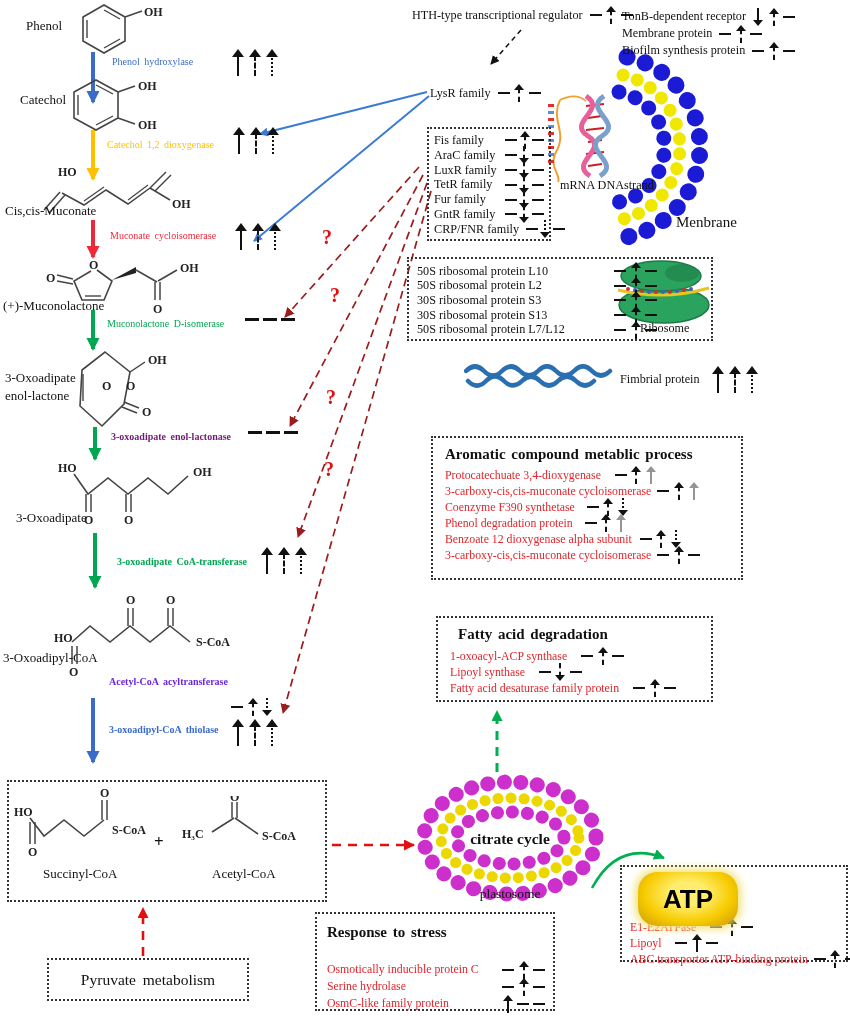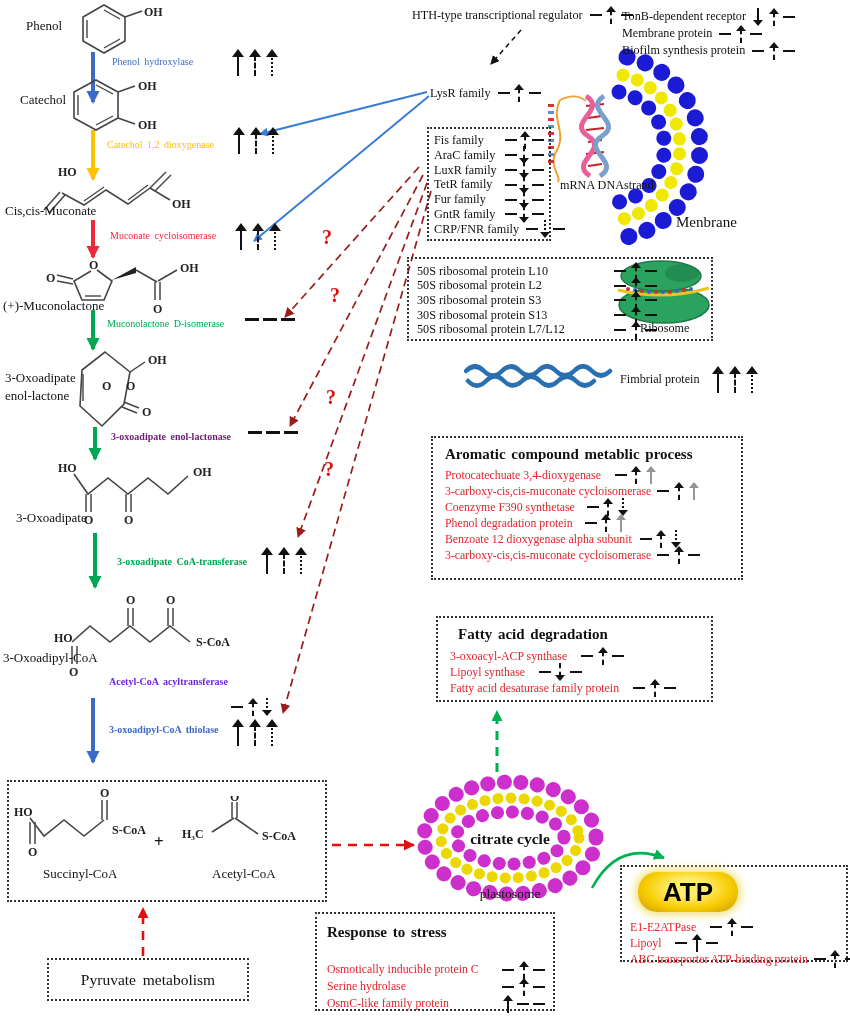--- a/index.html
+++ b/index.html
@@ -31,21 +31,21 @@
   .tok-arrow.gray{color:#959595}
   .arrows.lg .tok-arrow{width:13px;height:27px}
   .arrows.lg .tok-arrow .hd{margin-left:-6px;border-left-width:6px;border-right-width:6px;border-bottom-width:8px}
   .arrows.lg .tok-arrow .sh{top:6px;border-left-width:2.5px}
   .arrows.lg .tok-dash{width:14px;height:2.5px}
   .qmark{position:absolute;color:#e01010;font-weight:bold;font-size:20px;font-family:"Liberation Serif",serif}
   .boxtitle{font-weight:bold;font-size:15px;word-spacing:2px;white-space:nowrap}
   .center{text-align:center}
   svg{display:block}
   .struct text{font-family:"Liberation Serif",serif;font-size:12px;fill:#222;font-weight:bold}
-  .atp-pill{position:absolute;width:100px;height:40px;border-radius:19px;
+  .atp-pill{position:absolute;width:100px;height:54px;border-radius:19px;
      background:radial-gradient(ellipse at 50% 40%, #ffee6e 25%, #f7cb00 62%, #c9970a 100%);
      box-shadow:0 0 8px 3px #f2e27a;display:flex;align-items:center;justify-content:center;
      font-family:"Liberation Sans",sans-serif;font-weight:bold;font-size:26px;color:#000}
 </style>
 </head>
 <body>
 
 <div id="canvas">
 
   <svg class="abs" style="left:0;top:0;pointer-events:none" width="850" height="1016" viewBox="0 0 850 1016">
@@ -702,21 +702,21 @@
             <span class="sh"></span>
           </span>
           <span class="tok-dash"></span>
         </span>
     </div>
   </div>
 
   <div class="dotbox" style="left:436px;top:616px;width:277px;height:86px;padding:8px 10px 4px 12px">
     <div class="boxtitle" style="margin-bottom:5px;margin-left:8px">Fatty acid degradation</div>
     <div class="prow xs red" style="height:16px;gap:14px">
-      <span>3-oxoacyl-ACP  synthase</span>
+      <span>1-oxoacyl-ACP  synthase</span>
       <span class="arrows">
           <span class="tok-dash"></span>
           <span class="tok-arrow up dashed">
             <span class="hd"></span>
             <span class="sh"></span>
           </span>
           <span class="tok-dash"></span>
         </span>
     </div>
     <div class="prow xs red" style="height:16px;gap:14px">

